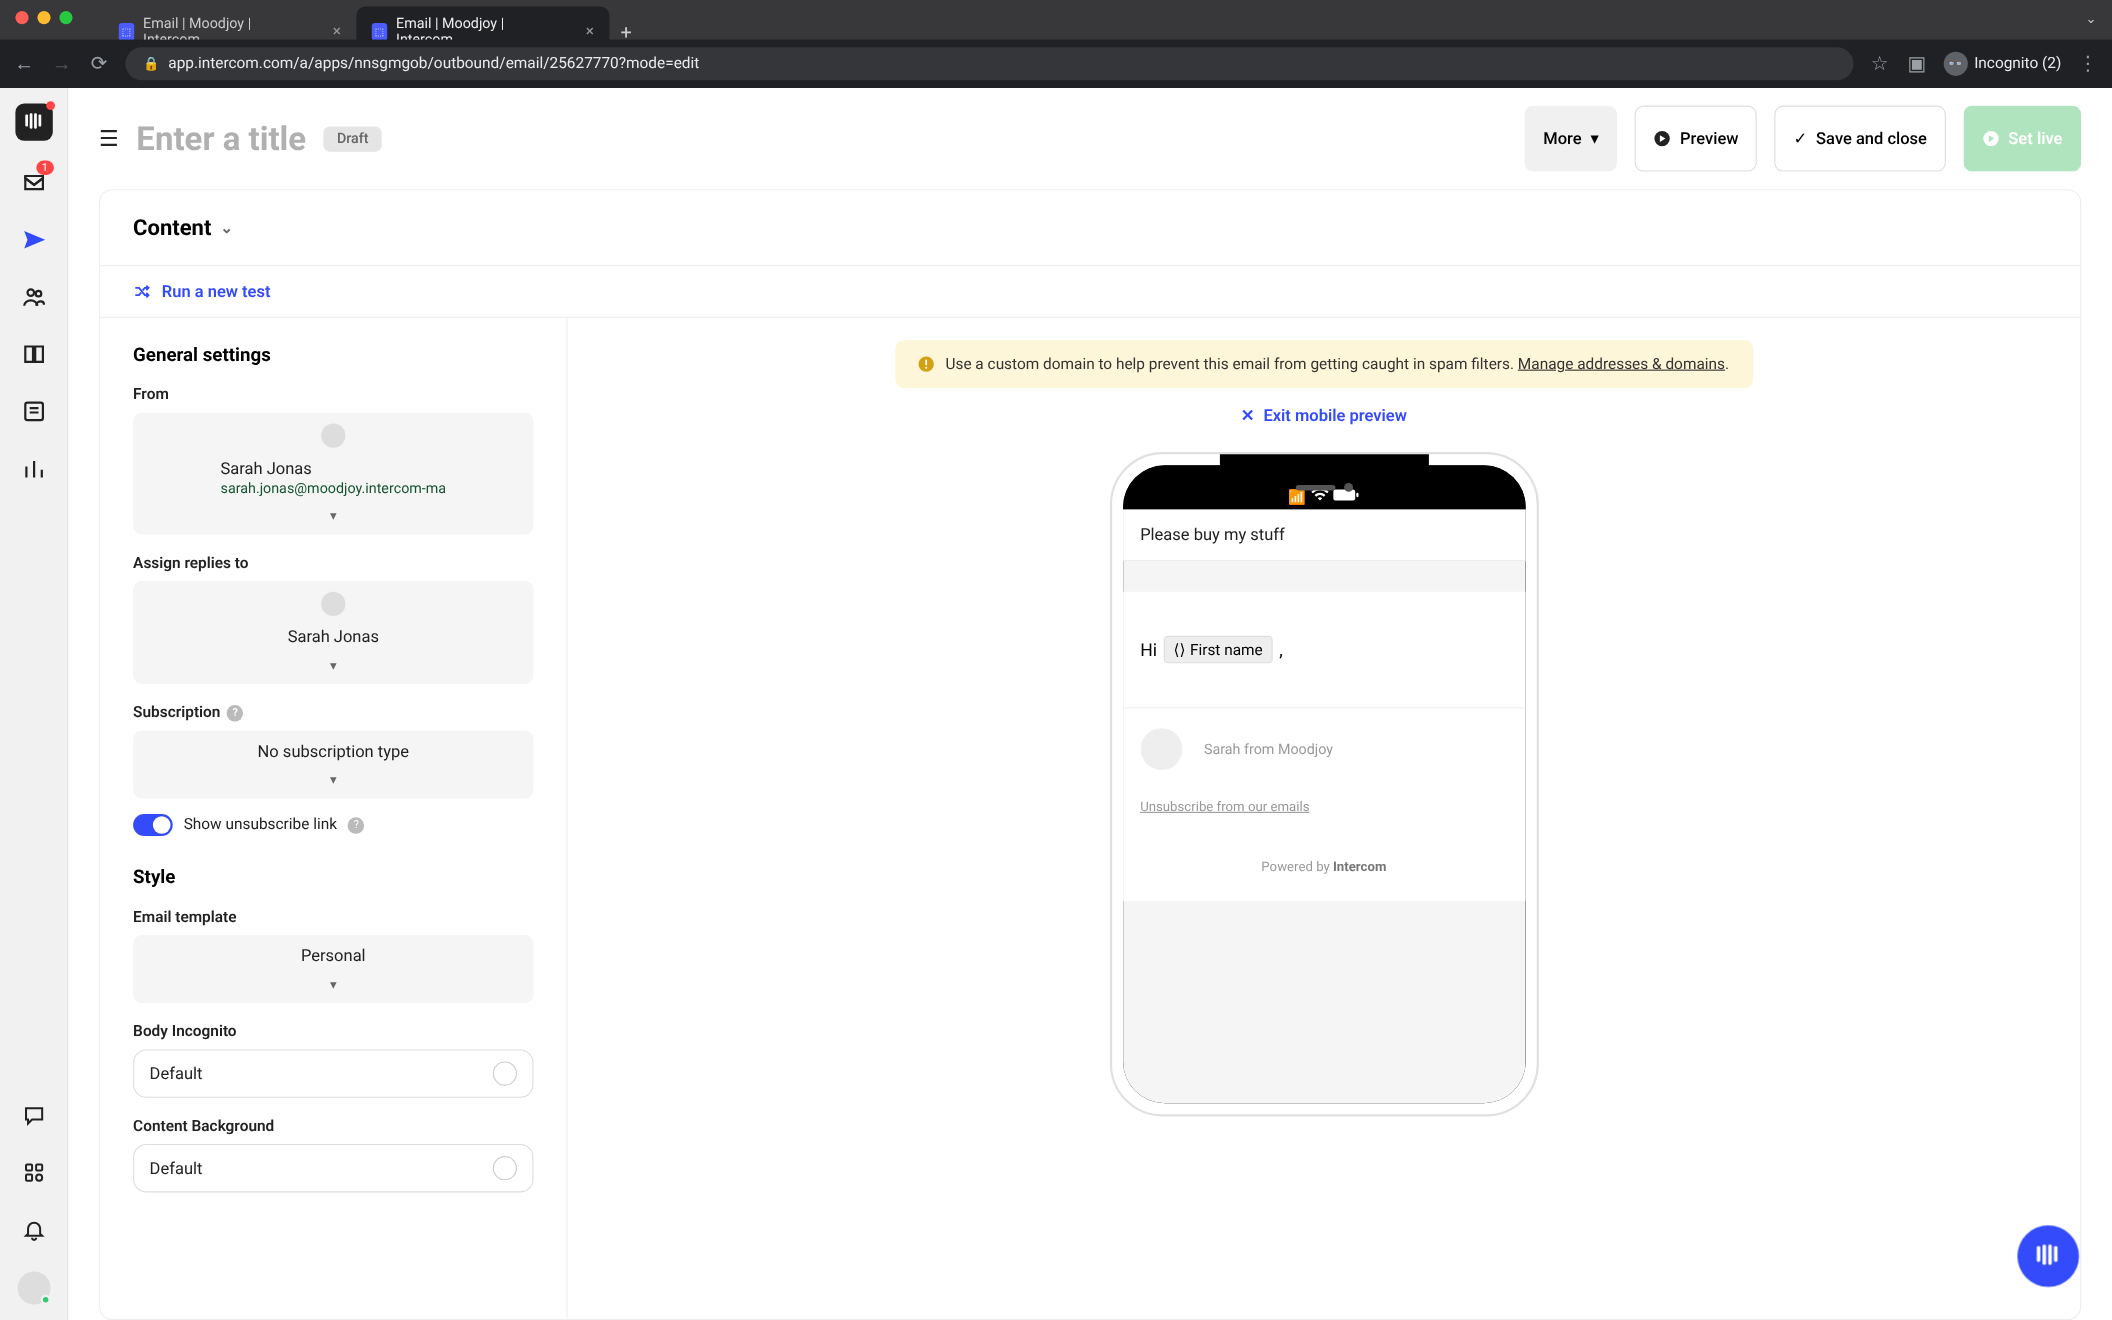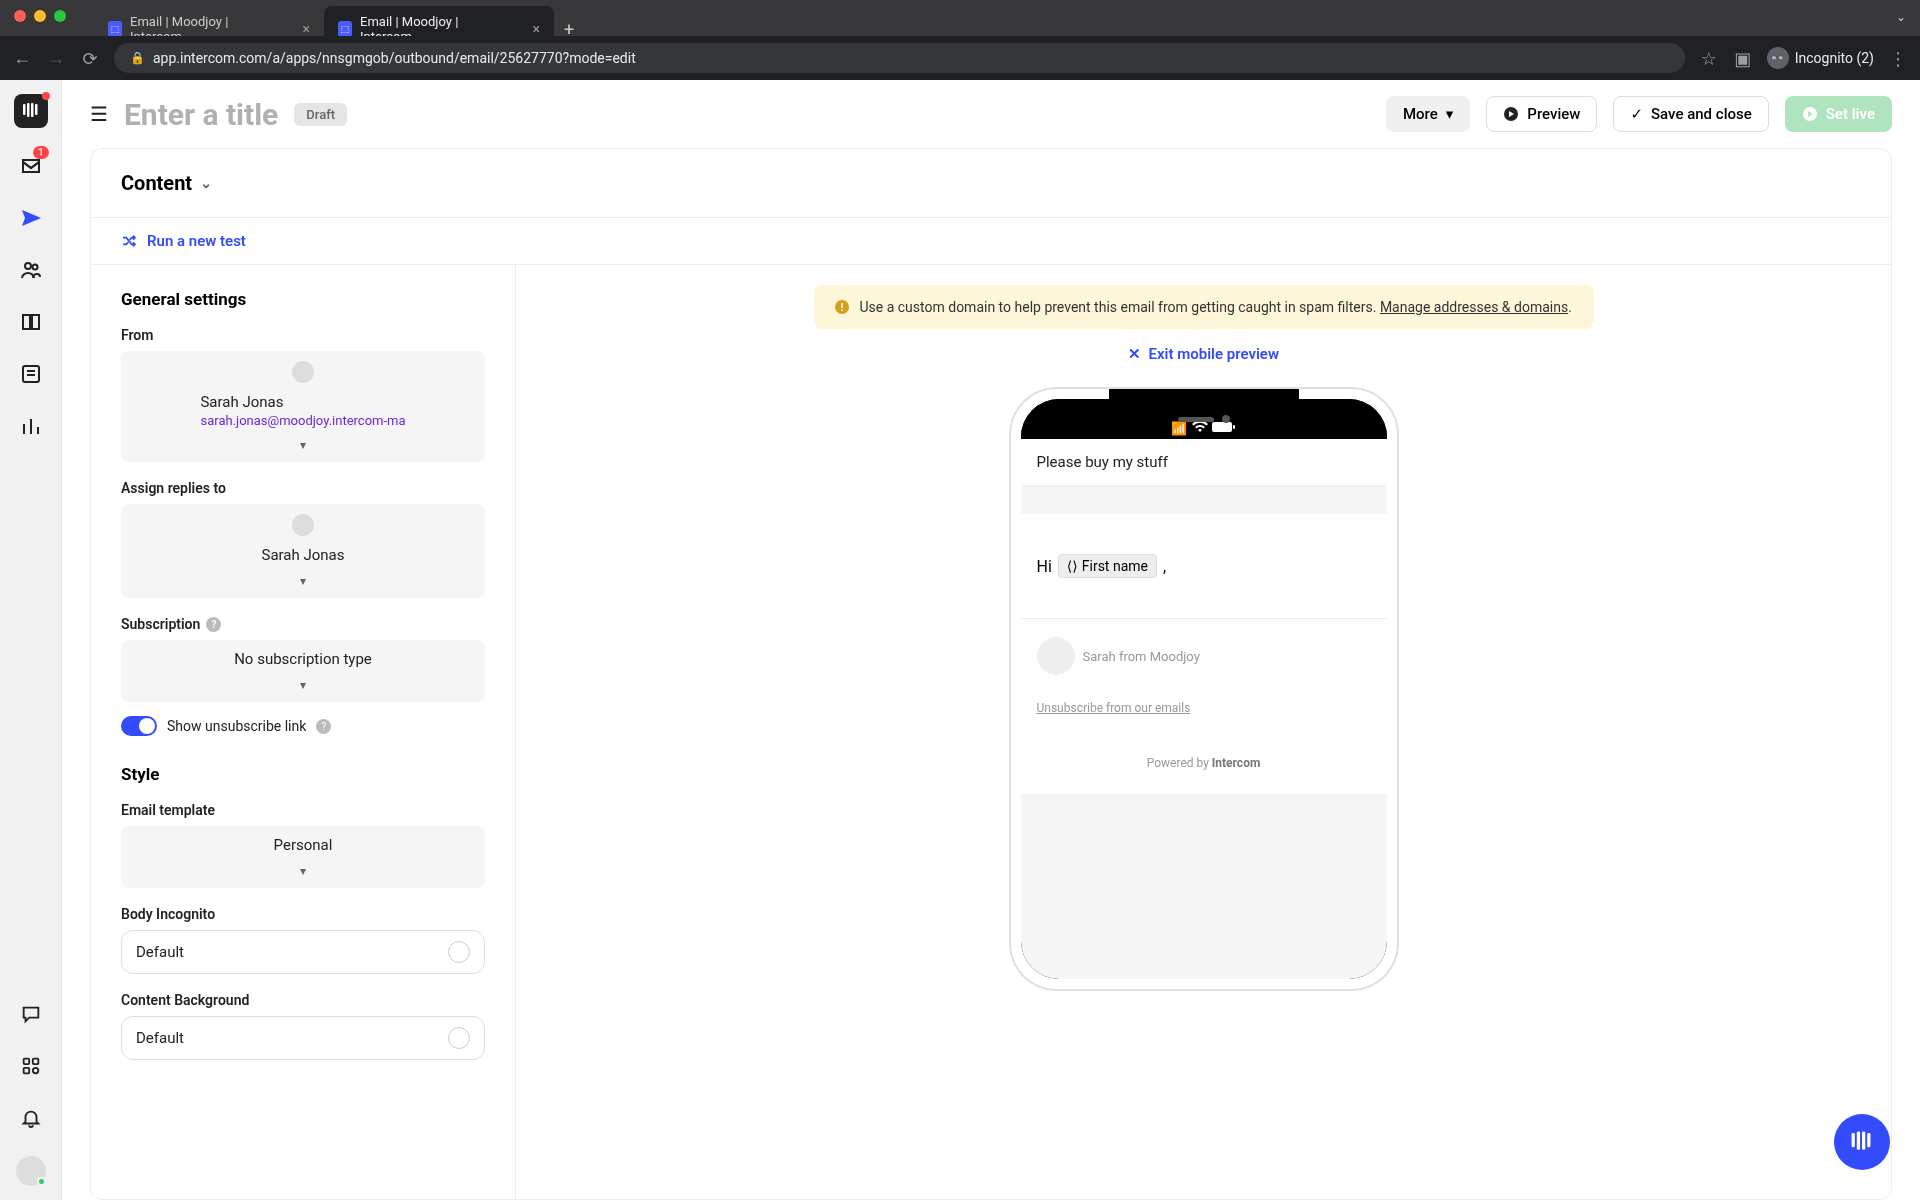--- a/index.html
+++ b/index.html
@@ -39,21 +39,21 @@
 .rail-spacer { flex: 1; }
 .rail-avatar { width: 30px; height: 30px; background: #ddd; border-radius: 50%; margin-bottom: 14px; position: relative; }
 .rail-avatar .online { position: absolute; bottom: 0; right: 0; width: 9px; height: 9px; background: #2ecc71; border: 2px solid #f1f1f1; border-radius: 50%; }
 
 .main-col { flex: 1; display: flex; flex-direction: column; }
 .top-bar { display: flex; align-items: center; padding: 16px 28px; gap: 16px; }
 .hamburger { font-size: 20px; color: #222; cursor: pointer; }
 .page-title { font-size: 30px; font-weight: 700; color: #b0b0b0; }
 .draft-badge { background: #e5e5e5; color: #666; padding: 4px 12px; border-radius: 6px; font-size: 13px; font-weight: 500; }
 .top-spacer { flex: 1; }
-.top-btn { display: flex; align-items: center; gap: 8px; padding: 8px 16px; border-radius: 8px; font-size: 15px; font-weight: 500; cursor: pointer; border: 1px solid transparent; }
+.top-btn { display: flex; align-items: center; gap: 8px; padding: 20px 16px; border-radius: 8px; font-size: 15px; font-weight: 500; cursor: pointer; border: 1px solid transparent; }
 .top-btn.more { background: #f0f0f0; }
 .top-btn.preview { border-color: #ddd; background: #fff; }
 .top-btn.save { border-color: #ddd; background: #fff; }
 .top-btn.setlive { background: #8ed9a5; color: white; font-weight: 600; }
 .top-btn.setlive.disabled { opacity: 0.7; }
 
 .content-card { background: #fff; border: 1px solid #eee; border-radius: 12px; margin: 0 28px; flex: 1; overflow: hidden; display: flex; flex-direction: column; }
 .content-header { padding: 22px 30px; font-size: 20px; font-weight: 700; display: flex; align-items: center; gap: 8px; }
 .chev { font-size: 14px; color: #666; }
 .run-test-row { border-top: 1px solid #eee; border-bottom: 1px solid #eee; padding: 14px 30px; color: #334bfa; font-weight: 600; font-size: 15px; display: flex; align-items: center; gap: 10px; cursor: pointer; }
@@ -61,21 +61,21 @@
 .split { display: flex; flex: 1; overflow: hidden; }
 .settings-col { width: 425px; border-right: 1px solid #eee; padding: 24px 30px; overflow-y: auto; }
 .settings-h { font-size: 17px; font-weight: 700; margin-bottom: 18px; }
 .field-label { font-size: 14px; font-weight: 600; color: #222; margin-bottom: 8px; margin-top: 18px; display: flex; align-items: center; gap: 6px; }
 .field-label:first-of-type { margin-top: 0; }
 .help-circle { width: 15px; height: 15px; border-radius: 50%; background: #bbb; color: white; font-size: 10px; display: inline-flex; align-items: center; justify-content: center; }
 .select-box { background: #f5f5f5; border-radius: 8px; padding: 10px 14px; display: flex; align-items: center; gap: 10px; cursor: pointer; position: relative; flex-direction: column; }
 .select-avatar { width: 22px; height: 22px; background: #ddd; border-radius: 50%; }
 .select-content { flex: 1; }
 .select-name { font-size: 15px; color: #222; }
-.select-sub { font-size: 13px; color: #6d28d9; margin-top: 2px; }
+.select-sub { font-size: 13px; color: #14532d; margin-top: 2px; }
 .select-chev { color: #666; font-size: 12px; }
 .toggle-row { display: flex; align-items: center; gap: 10px; margin-top: 14px; }
 .toggle { width: 36px; height: 20px; background: #334bfa; border-radius: 10px; position: relative; cursor: pointer; }
 .toggle .knob { position: absolute; right: 2px; top: 2px; width: 16px; height: 16px; background: white; border-radius: 50%; }
 .toggle-label { font-size: 14px; color: #222; }
 
 .style-h { font-size: 17px; font-weight: 700; margin-top: 28px; margin-bottom: 14px; }
 .input-box { border: 1px solid #ddd; border-radius: 12px; padding: 10px 14px; display: flex; align-items: center; justify-content: space-between; font-size: 15px; color: #222; }
 .color-swatch { width: 22px; height: 22px; border: 1px solid #ccc; border-radius: 50%; background: white; }
 
@@ -93,21 +93,21 @@
 .phone-notch-row { background: #000; height: 40px; display: flex; align-items: center; justify-content: center; padding: 0 28px; color: white; font-size: 15px; font-weight: 600; position: relative; flex-direction: column; }
 .phone-notch { position: absolute; top: 0; left: 50%; transform: translateX(-50%); width: 190px; height: 30px; background: #000; border-radius: 0 0 20px 20px; z-index: 2; }
 .phone-time { z-index: 1; }
 .phone-status-icons { display: flex; gap: 4px; z-index: 1; font-size: 13px; }
 .phone-body { background: #f5f5f5; min-height: 540px; }
 .subject-row { background: #fff; padding: 14px 16px; font-size: 15px; color: #222; border-bottom: 1px solid #eee; }
 .email-spacer { height: 28px; }
 .email-content { background: #fff; padding: 40px 16px; font-size: 16px; display: flex; align-items: center; gap: 6px; flex-wrap: wrap; }
 .tag-chip { background: #eee; border: 1px solid #ddd; padding: 3px 8px; border-radius: 4px; font-size: 14px; display: inline-flex; align-items: center; gap: 4px; }
 .email-footer { background: #fff; padding: 18px 16px 24px; border-top: 1px solid #eee; }
-.sender-row { display: flex; align-items: center; gap: 8px; color: #999; font-size: 13px; margin-bottom: 22px; }
+.sender-row { display: flex; align-items: center; gap: 20px; color: #999; font-size: 13px; margin-bottom: 22px; }
 .sender-avatar { width: 38px; height: 38px; background: #eee; border-radius: 50%; }
 .unsub { color: #999; font-size: 12px; text-decoration: underline; }
 .powered { text-align: center; color: #999; font-size: 12px; margin-top: 40px; }
 .powered b { color: #777; }
 
 .chat-fab { position: fixed; bottom: 30px; right: 30px; width: 56px; height: 56px; background: #334bfa; border-radius: 50%; display: flex; align-items: center; justify-content: center; color: white; font-size: 24px; cursor: pointer; }
 
 svg { display: block; }
 </style>
 </head>

